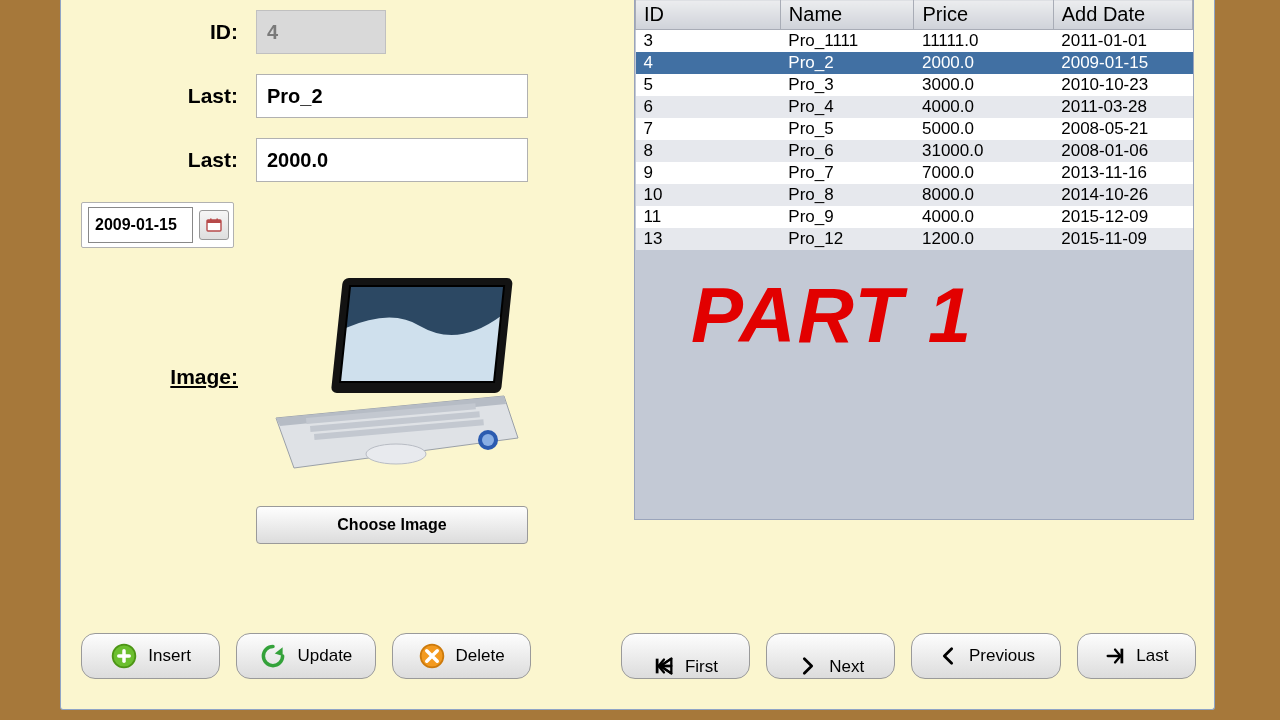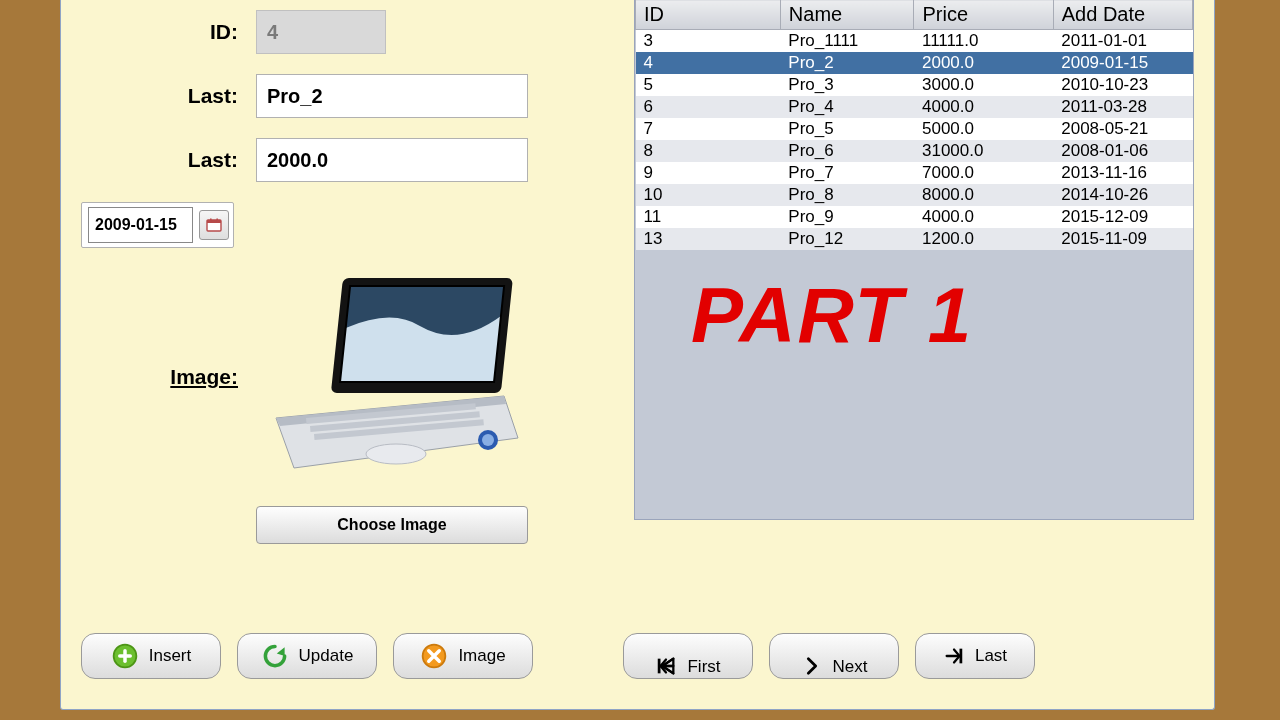--- a/index.html
+++ b/index.html
@@ -360,21 +360,21 @@
       </svg>
       <span>Update</span>
     </button>
 
     <button class="tb-btn">
       <svg class="ico" viewBox="0 0 32 32">
         <circle cx="16" cy="16" r="13" fill="#f39a1f"></circle>
         <circle cx="16" cy="16" r="13" fill="none" stroke="#cc7a0c" stroke-width="2"></circle>
         <path d="M10 10 L22 22 M22 10 L10 22" stroke="#fff" stroke-width="4" stroke-linecap="round"></path>
       </svg>
-      <span>Image</span>
+      <span>Delete</span>
     </button>
 
     <div class="spacer"></div>
 
     <button class="tb-btn small">
       <svg class="ico-sm" viewBox="0 0 24 24">
         <rect x="3" y="4" width="3" height="16" fill="#000"></rect>
         <path d="M20 4 L8 12 L20 20 Z" fill="none" stroke="#000" stroke-width="2.5" stroke-linejoin="round"></path>
         <path d="M20 4 L8 12 L20 20" fill="none" stroke="#000" stroke-width="2.5" stroke-linecap="round" stroke-linejoin="round"></path>
         <path d="M8 12 L20 12" stroke="#000" stroke-width="2.5"></path>
@@ -385,20 +385,26 @@
       <span>First</span>
     </button>
 
     <button class="tb-btn small">
       <svg class="ico-sm" viewBox="0 0 24 24">
         <polyline points="8,4 16,12 8,20" fill="none" stroke="#000" stroke-width="3" stroke-linecap="round" stroke-linejoin="round"></polyline>
       </svg>
       <span>Next</span>
     </button>
 
+    <button class="tb-btn" style="width:150px">
+      <svg class="ico-sm" viewBox="0 0 24 24">
+        <polyline points="16,4 8,12 16,20" fill="none" stroke="#000" stroke-width="3" stroke-linecap="round" stroke-linejoin="round"></polyline>
+      </svg>
+      <span>Previous</span>
+    </button>
 
     <button class="tb-btn narrow">
       <svg class="ico-sm" viewBox="0 0 24 24">
         <path d="M4 12 h14" stroke="#000" stroke-width="2.5" stroke-linecap="round"></path>
         <polyline points="12,5 18,12 12,19" fill="none" stroke="#000" stroke-width="2.5" stroke-linecap="round" stroke-linejoin="round"></polyline>
         <rect x="18" y="4" width="3" height="16" fill="#000"></rect>
       </svg>
       <span>Last</span>
     </button>
 

